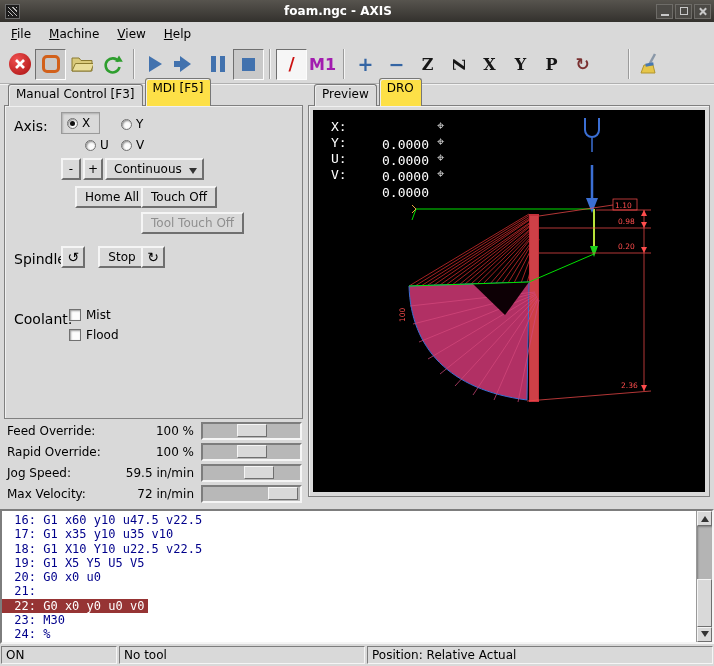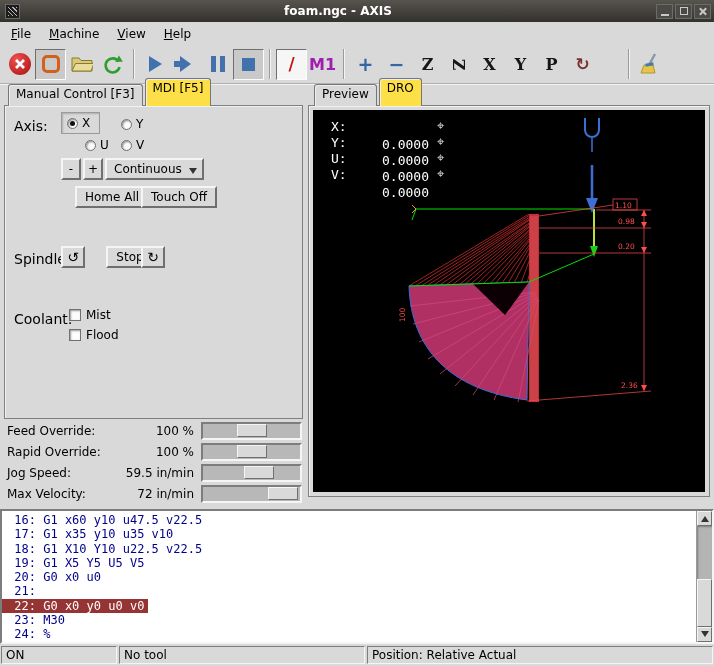--- a/index.html
+++ b/index.html
@@ -242,26 +242,27 @@
   </span>
 
   <button class="btn" style="left:56px;top:52px;width:20px;padding:1px 0;">-</button>
   <button class="btn" style="left:78px;top:52px;width:20px;padding:1px 0;">+</button>
   <span class="dropdown" style="left:100px;top:52px;">
     <span>Continuous</span>
   </span>
 
   <button class="btn" style="left:56px;top:80px;margin-left:14px;">Home All</button>
   <button class="btn" style="left:136px;top:80px;">Touch Off</button>
+  <button class="btn disabled" style="left:136px;top:106px;">Tool Touch Off</button>
 
   <span class="lbl" style="left:9px;top:145px;">Spindle:</span>
   <button class="btn" style="left:56px;top:140px;width:24px;padding:1px 0;">
     <span class="spin-glyph">↺</span>
   </button>
-  <button class="btn" style="left:101px;top:140px;width:48px;">Stop</button>
+  <button class="btn" style="left:93px;top:140px;width:48px;">Stop</button>
   <button class="btn" style="left:136px;top:140px;width:24px;padding:1px 0;">
     <span class="spin-glyph">↻</span>
   </button>
 
   <span class="lbl" style="left:9px;top:205px;">Coolant:</span>
   <span class="checkrow" style="left:64px;top:202px;">
     <span class="check"></span>
     <span>Mist</span>
   </span>
   <span class="checkrow" style="left:64px;top:222px;">

